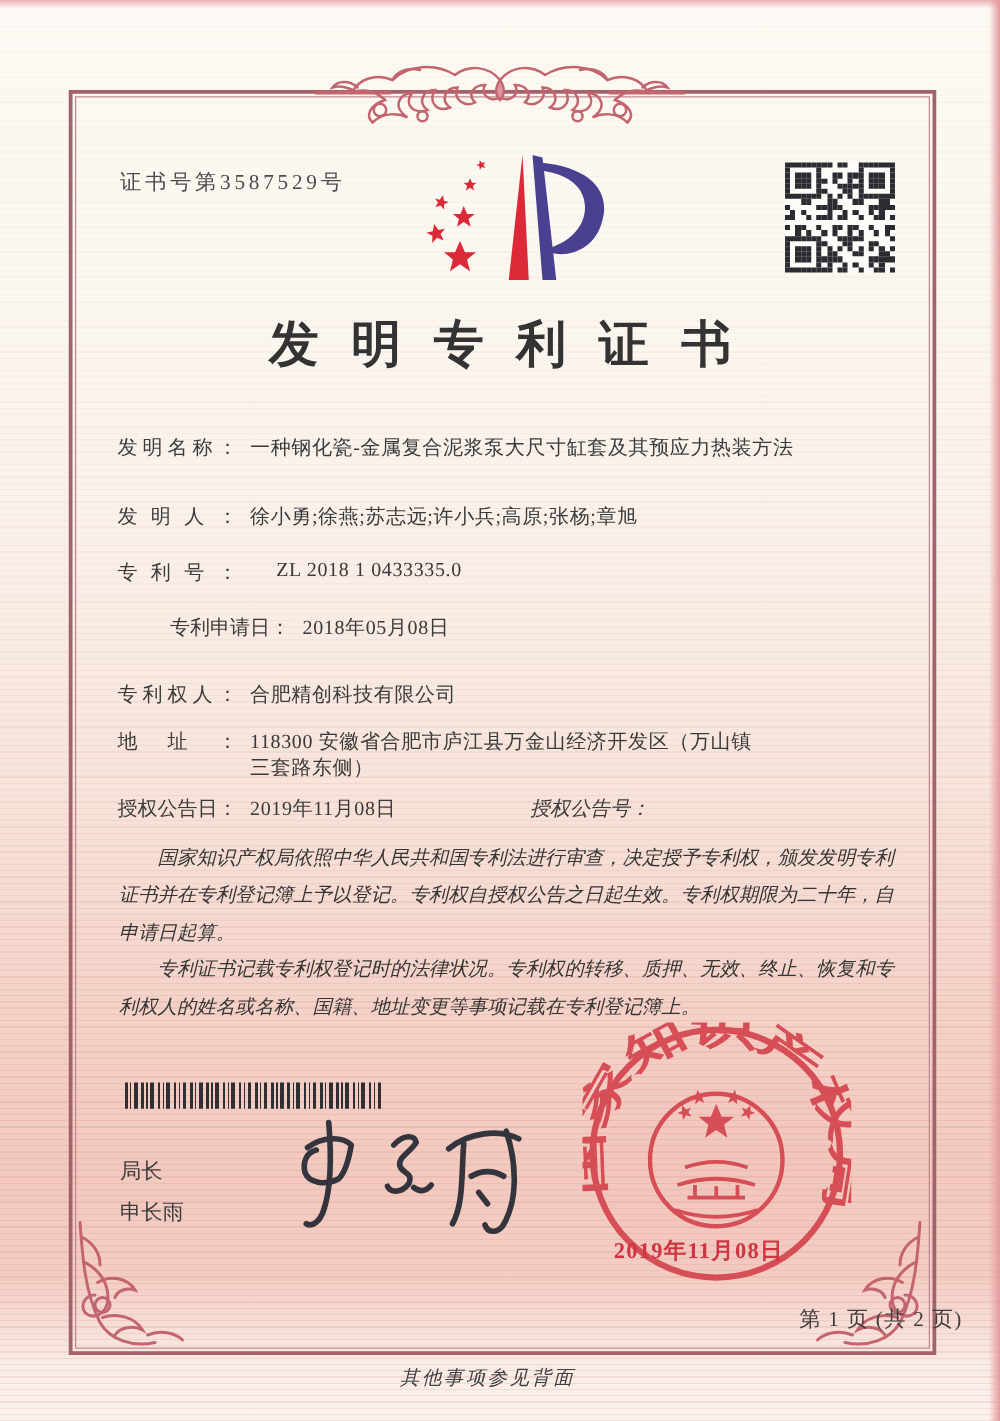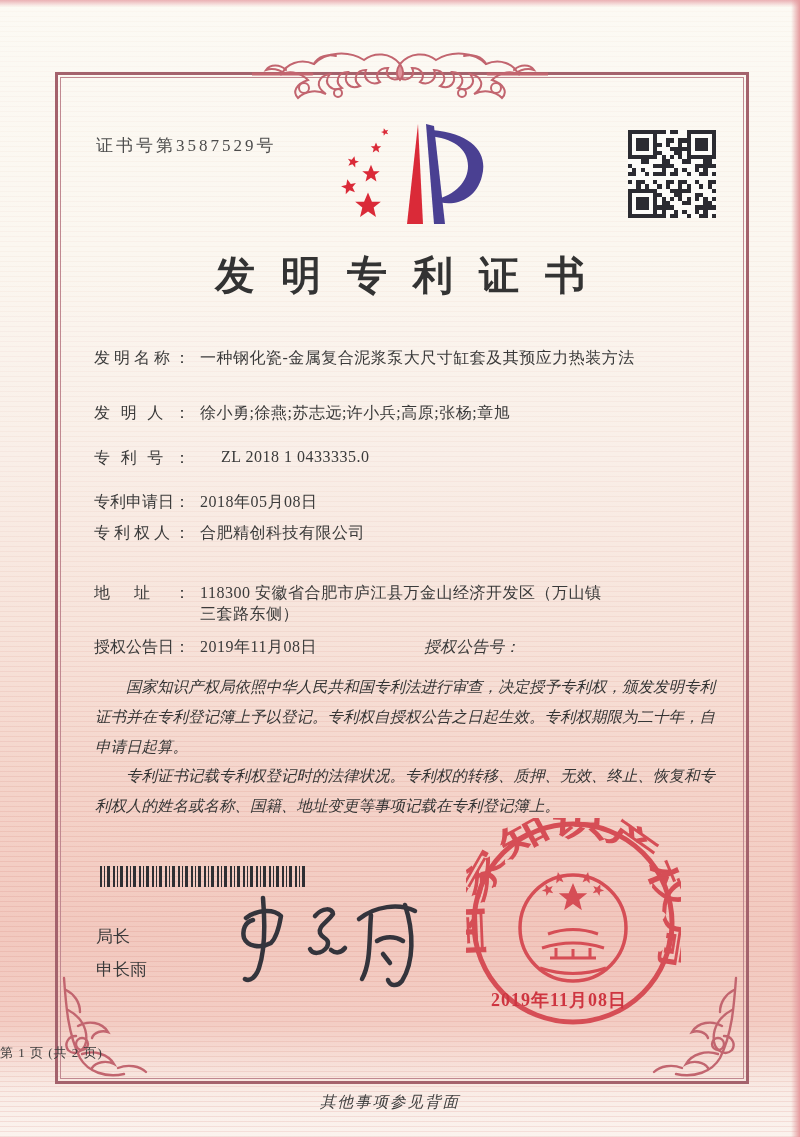--- a/index.html
+++ b/index.html
@@ -62,21 +62,21 @@
   }
 
   .fields{position:absolute;left:94px;top:346px;width:630px;z-index:3;font-size:16px;color:#3a3a3a;}
   .frow{position:absolute;left:0;display:flex;align-items:flex-start;}
   .flabel{
     width:96px;flex:none;text-align:justify;text-align-last:justify;
     letter-spacing:0;color:#3a3a3a;
   }
   .fvalue{margin-left:10px;white-space:pre-line;letter-spacing:0.5px;}
   .frow1{top:2px;}   .frow2{top:57px;}  .frow3{top:102px;gap:21px;}
-  .frow4{top:146px;} .frow5{top:177px;} .frow6{top:237px;}
+  .frow4{top:146px;margin-left:42px;} .frow5{top:200px;} .frow6{top:237px;}
   .frow7{top:291px;}
   .fgroup2{position:absolute;left:330px;top:0;display:flex;font-style:italic;}
   .addr-val{width:470px;}
 
   .body-text{
     position:absolute;left:95px;top:672px;width:624px;z-index:3;
     font-size:15.5px;line-height:1.92;color:#353535;font-style:italic;
   }
   .body-text p{margin:0;text-indent:2em;font-family:Liberation Serif, serif;}
 
@@ -93,22 +93,22 @@
   .signer div{line-height:1.95;}
   .signature{position:absolute;left:218px;top:888px;z-index:4;}
 
   .seal{position:absolute;left:466px;top:818px;z-index:3;opacity:0.93;}
   .seal-date{
     position:absolute;left:491px;top:988px;z-index:4;
     font-size:18px;font-weight:bold;color:#ce3540;letter-spacing:1px;
   }
 
   .page-note{
-    position:absolute;left:0;top:1044px;width:770px;text-align:left;
-    font-size:13px;color:#3e3e3e;z-index:3;letter-spacing:1px;
+    position:absolute;left:0;top:1044px;width:770px;text-align:right;
+    font-size:17px;color:#3e3e3e;z-index:3;letter-spacing:1px;
   }
   .back-note{
     position:absolute;left:0;top:1092px;width:780px;text-align:center;
     font-size:15.5px;color:#404040;z-index:3;font-style:italic;letter-spacing:2px;
   }
 </style>
 </head>
 <body>
 
 <div class="paper">

